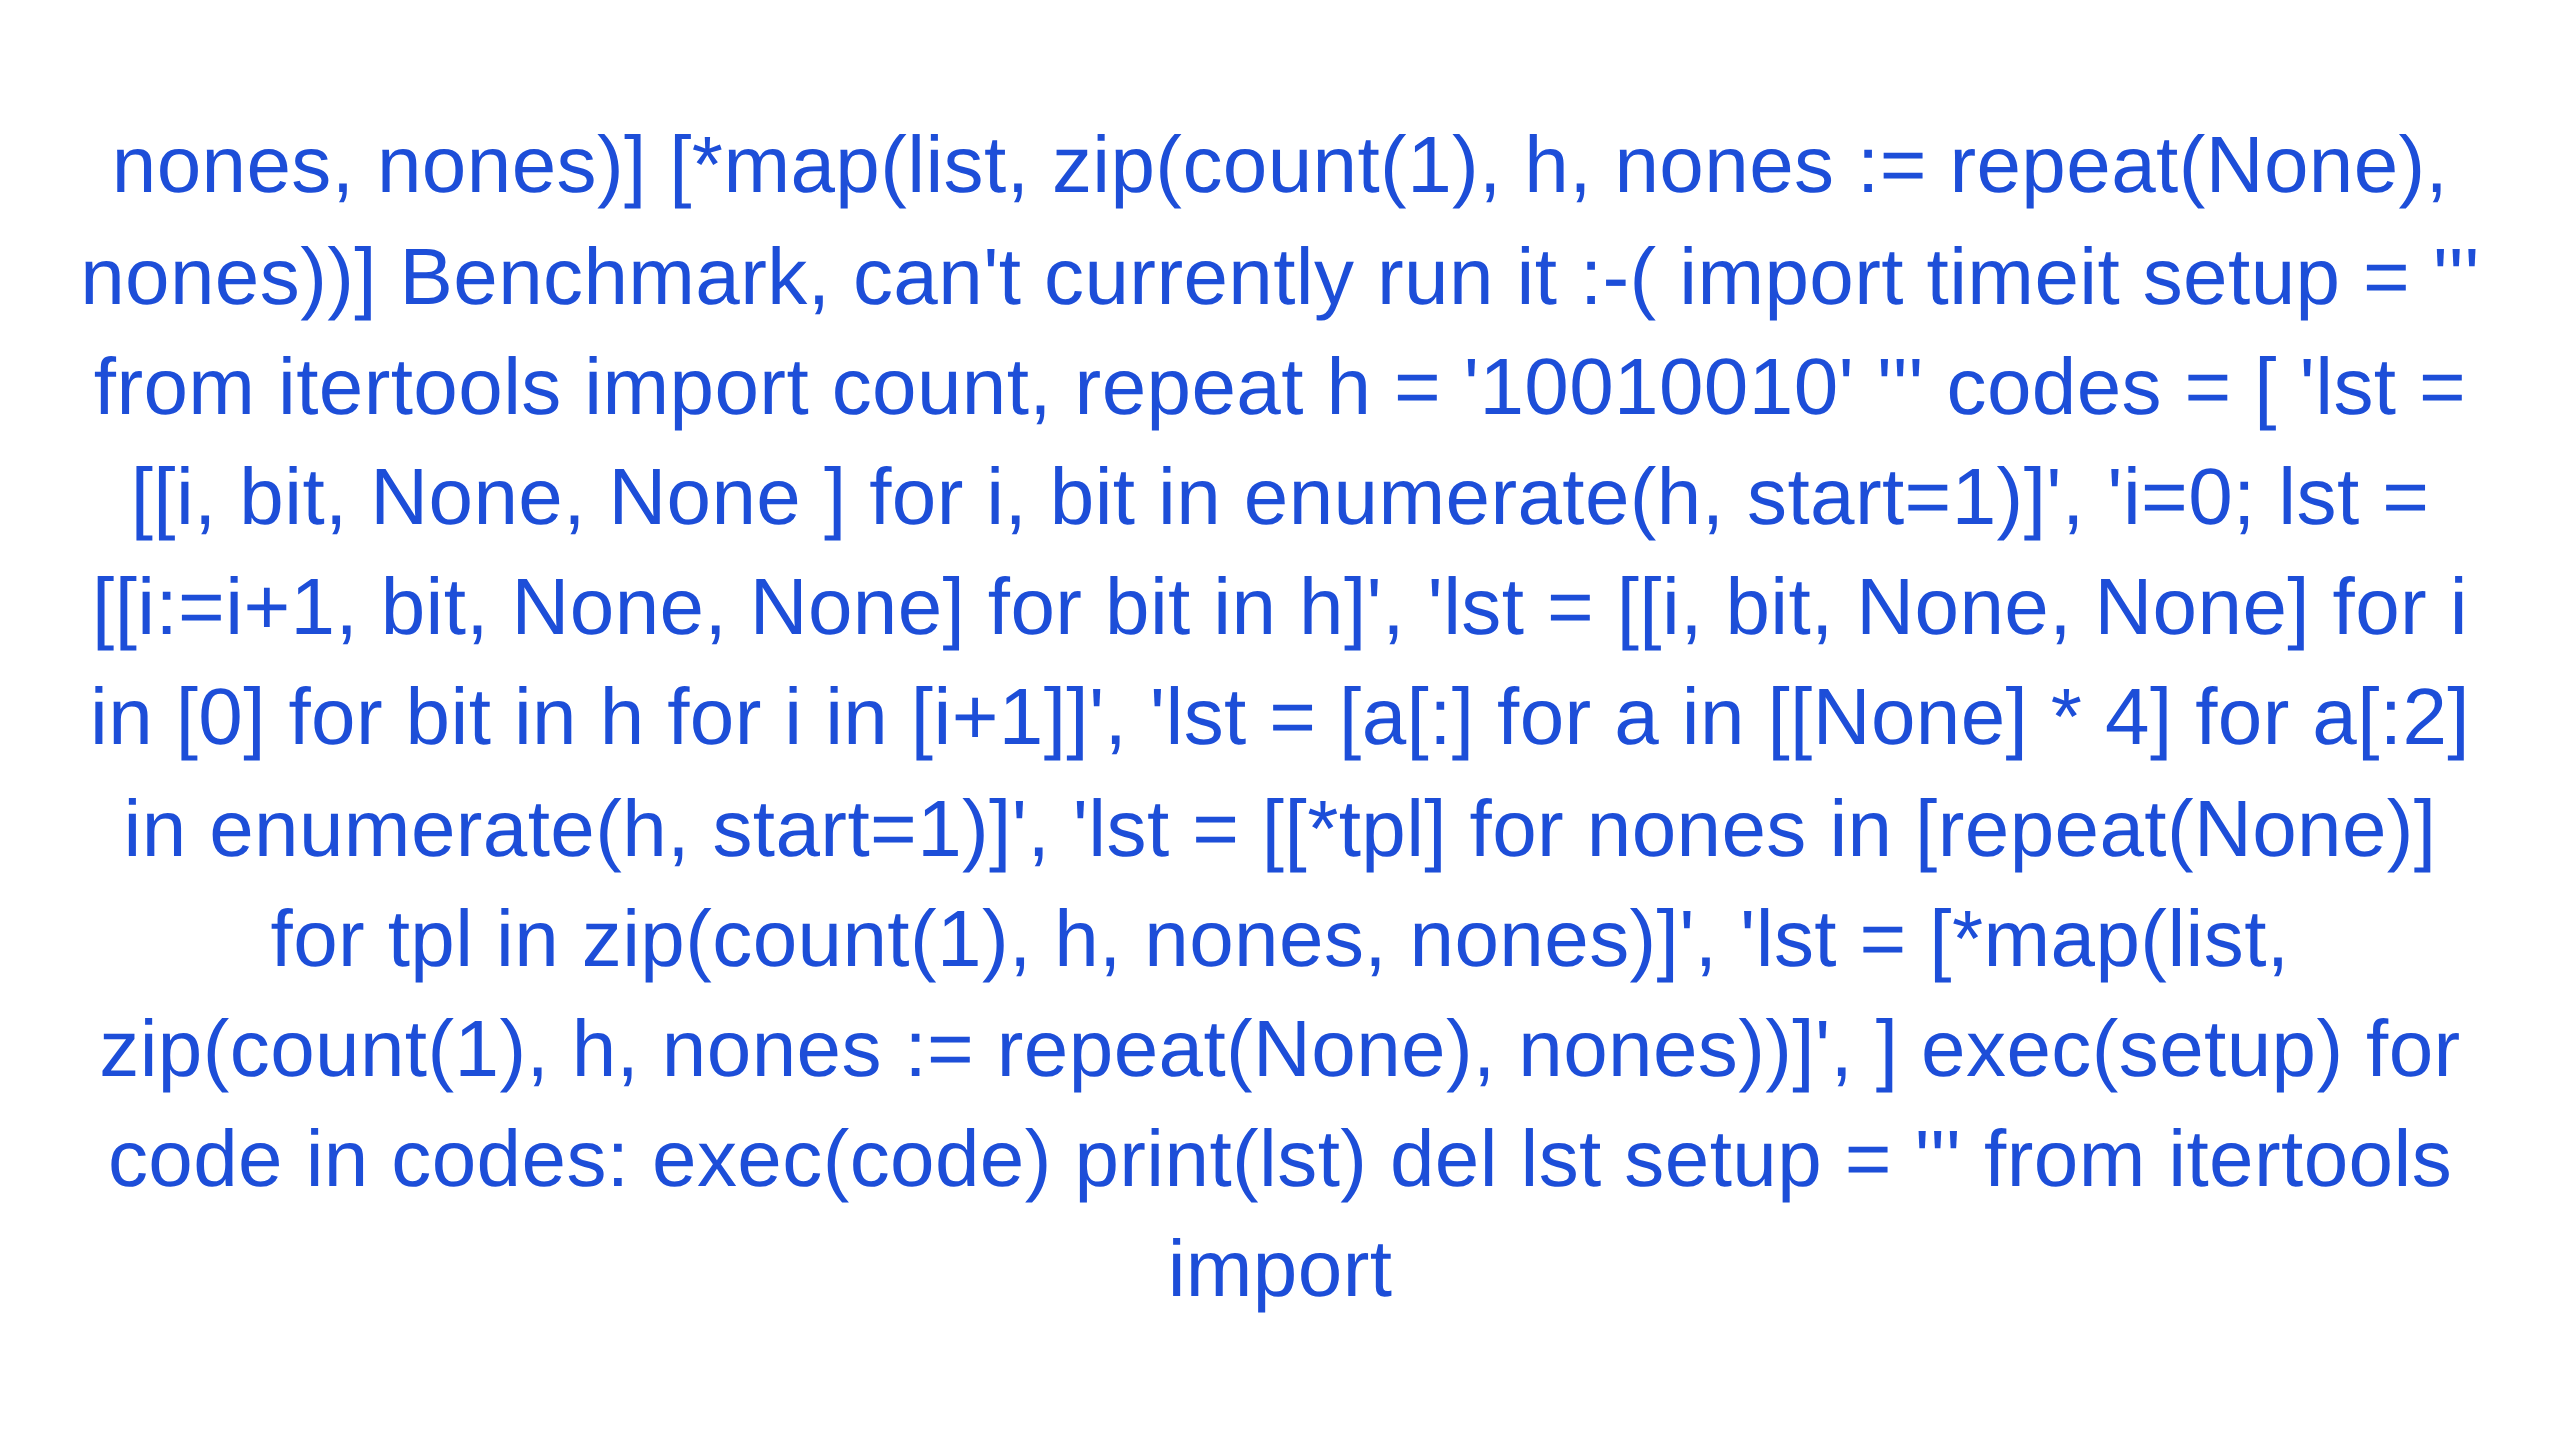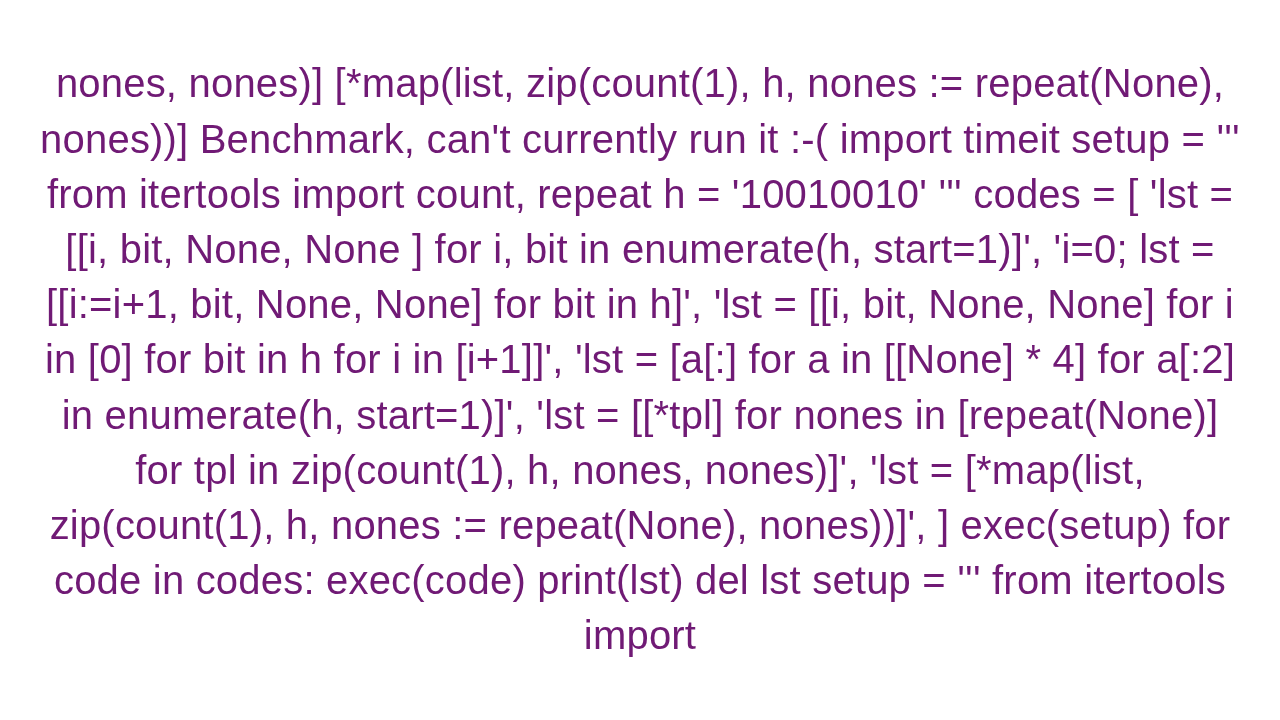--- a/index.html
+++ b/index.html
@@ -15,21 +15,21 @@
       overflow: hidden;
       display: flex;
       align-items: center;
       justify-content: center;
     }
     .text-block {
       width: 1200px;
       text-align: center;
       font-size: 40px;
       line-height: 1.38;
-      color: #701a75;
+      color: #1d4ed8;
       font-weight: normal;
       letter-spacing: 0.2px;
     }
   </style>
 </head>
 <body>
 
 <div class="text-block">nones, nones)]  [*map(list, zip(count(1), h, nones := repeat(None), nones))]  Benchmark, can't currently run it :-( import timeit  setup = ''' from itertools import count, repeat h = '10010010' '''  codes = [     'lst = [[i, bit, None, None ] for i, bit in enumerate(h, start=1)]',     'i=0; lst = [[i:=i+1, bit, None, None] for bit in h]',     'lst = [[i, bit, None, None] for i in [0] for bit in h for i in [i+1]]',     'lst = [a[:] for a in [[None] * 4] for a[:2] in enumerate(h, start=1)]',     'lst = [[*tpl] for nones in [repeat(None)] for tpl in zip(count(1), h, nones, nones)]',     'lst = [*map(list, zip(count(1), h, nones := repeat(None), nones))]', ]  exec(setup) for code in codes:     exec(code)     print(lst)     del lst  setup = ''' from itertools import</div>
 
 </body></html>

